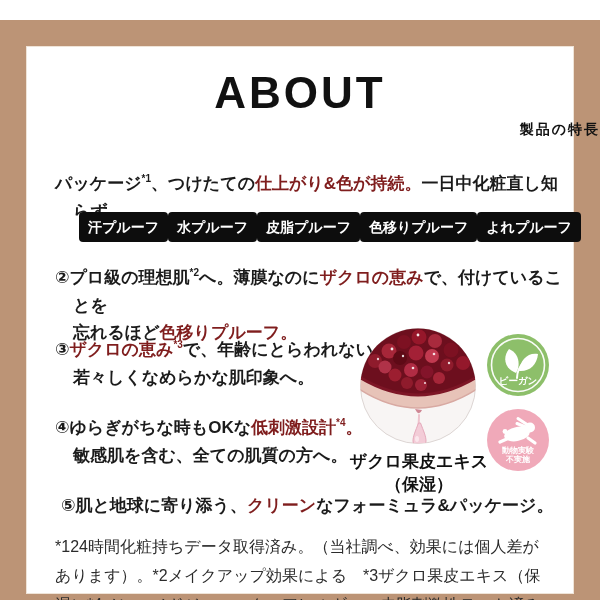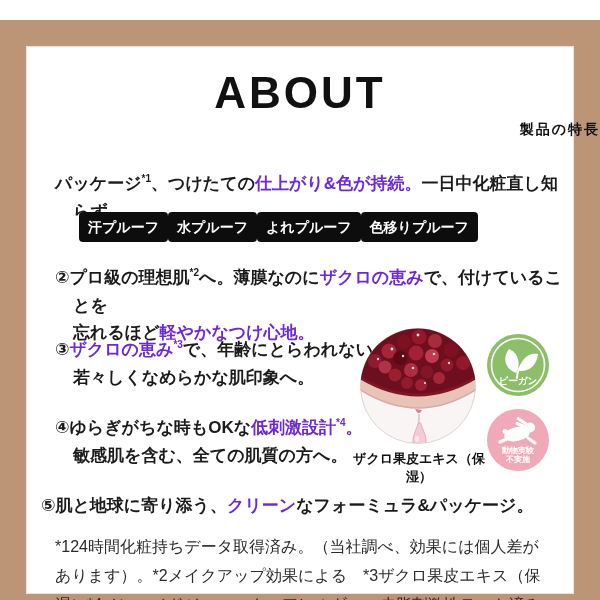--- a/index.html
+++ b/index.html
@@ -20,39 +20,39 @@
     font-size:44px;font-weight:800;letter-spacing:3px;color:#111;
   }
   .subtitle{
     position:absolute;top:101px;left:0;width:600px;text-align:right;
     font-size:14px;font-weight:700;letter-spacing:2px;color:#111;
   }
   .feature{
     position:absolute;margin:0;font-size:17px;font-weight:700;line-height:1.62;
     padding-left:18px;text-indent:-18px;color:#1b1b1b;
   }
-  .accent{color:#6d28d9;}
+  .accent{color:#7f1d1d;}
   sup.fn{font-size:10px;font-weight:700;vertical-align:super;line-height:0;}
   .f1{left:55px;top:150px;width:500px;}
   .badge-row{
     position:absolute;left:55px;top:192px;width:492px;
     display:flex;justify-content:flex-start;padding-left:24px;
   }
   .proof-badge{
     background:#0D0D0D;color:#fff;font-size:14px;font-weight:700;
     padding:6px 9px;border-radius:4px;white-space:nowrap;line-height:1.3;
   }
   .f2{left:55px;top:244px;width:505px;}
   .f3{left:55px;top:316px;width:330px;}
   .f4{left:55px;top:394px;width:340px;}
-  .f5{left:41px;top:472px;width:505px;}
+  .f5{left:61px;top:472px;width:505px;}
   .pom{position:absolute;left:359px;top:307px;width:118px;height:118px;}
   .pom-caption{
     position:absolute;left:344px;top:430px;width:150px;text-align:center;
-    font-size:13px;font-weight:700;color:#111;
+    font-size:17px;font-weight:700;color:#111;
   }
   .round-badge{position:absolute;width:62px;height:62px;}
   .vegan-badge{left:487px;top:314px;}
   .animal-badge{left:487px;top:389px;}
   .footnote{
     position:absolute;left:55px;top:513px;width:496px;
     font-size:16px;font-weight:400;line-height:1.8;color:#2b2b2b;
   }
 </style>
 </head>
@@ -63,25 +63,26 @@
   <div class="frame-inner-line"></div>
 
   <div class="title">ABOUT</div>
   <div class="subtitle">製品の特長</div>
 
   <p class="feature f1"><span>パッケージ</span><sup class="fn">*1</sup><span>、つけたての</span><span class="accent">仕上がり&amp;色が持続。</span><span>一日中化粧直し知らず。</span></p>
 
   <div class="badge-row">
     <span class="proof-badge">汗プルーフ</span>
     <span class="proof-badge">水プルーフ</span>
+    <span class="proof-badge">皮脂プルーフ</span>
+    <span class="proof-badge">色移りプルーフ</span>
     <span class="proof-badge">よれプルーフ</span>
-    <span class="proof-badge">色移りプルーフ</span>
   </div>
 
-  <p class="feature f2"><span>②プロ級の理想肌</span><sup class="fn">*2</sup><span>へ。薄膜なのに</span><span class="accent">ザクロの恵み</span><span>で、付けていることを</span><br><span>忘れるほど</span><span class="accent">軽やかなつけ心地。</span></p>
+  <p class="feature f2"><span>②プロ級の理想肌</span><sup class="fn">*2</sup><span>へ。薄膜なのに</span><span class="accent">ザクロの恵み</span><span>で、付けていることを</span><br><span>忘れるほど</span><span class="accent">色移りプルーフ。</span></p>
 
   <p class="feature f3"><span>③</span><span class="accent">ザクロの恵み</span><sup class="fn accent">*3</sup><span>で、年齢にとらわれない、</span><br><span>若々しくなめらかな肌印象へ。</span></p>
 
   <p class="feature f4"><span>④ゆらぎがちな時もOKな</span><span class="accent">低刺激設計</span><sup class="fn accent">*4</sup><span class="accent">。</span><br><span>敏感肌を含む、全ての肌質の方へ。</span></p>
 
   <p class="feature f5"><span>⑤肌と地球に寄り添う、</span><span class="accent">クリーン</span><span>なフォーミュラ&amp;パッケージ。</span></p>
 
   <div class="pom">
     <svg width="118" height="118" viewBox="0 0 118 118">
       <defs>

